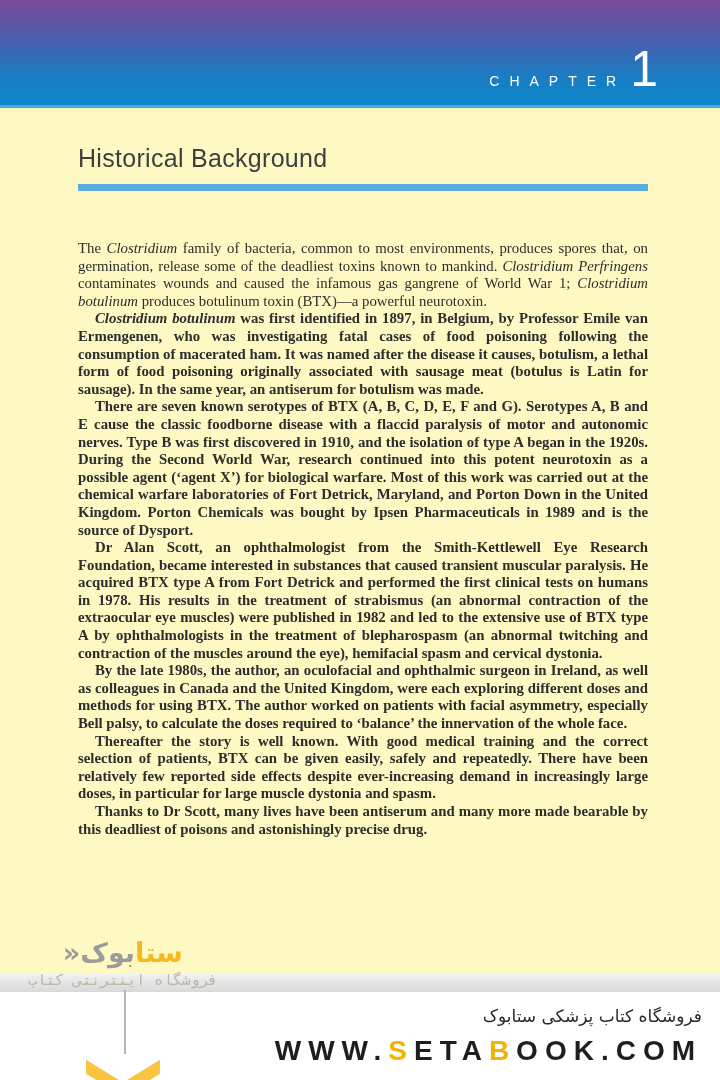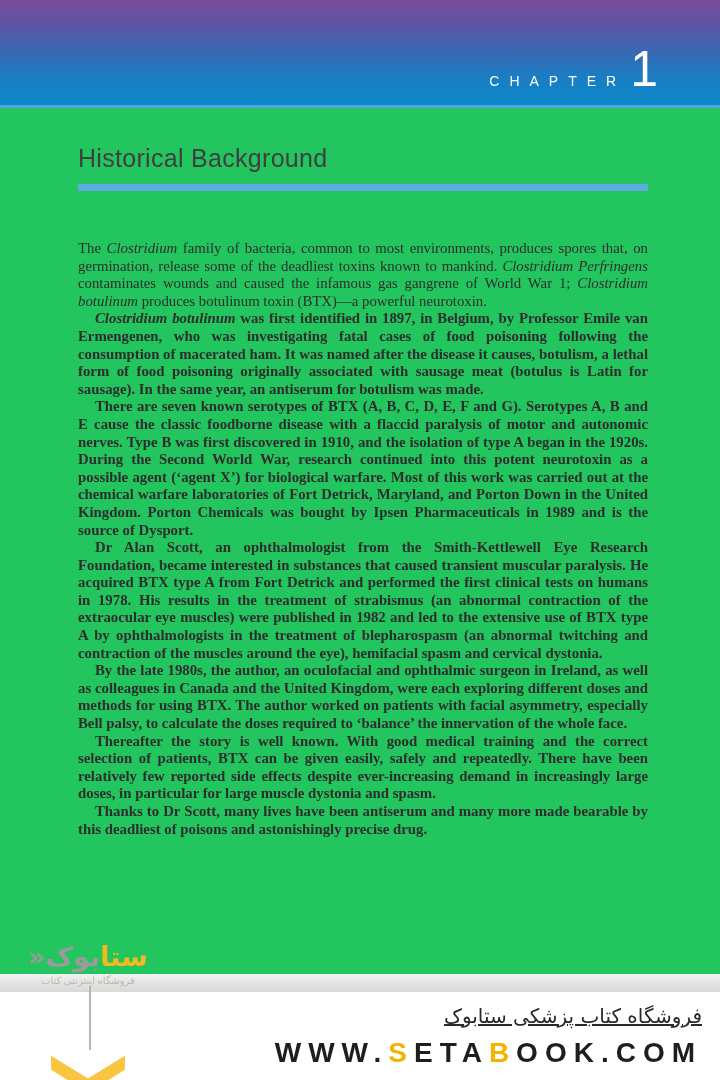--- a/index.html
+++ b/index.html
@@ -1,19 +1,19 @@
 <!DOCTYPE html>
 <html><head>
 <meta charset="utf-8">
 <style>
   * { margin:0; padding:0; box-sizing:border-box; }
   html,body { width:720px; background:#fff; }
   body { font-family:"Liberation Sans", sans-serif; }
 
-  .page { position:relative; width:720px; height:1080px; background:#22c55e; overflow:hidden; }
+  .page { position:relative; width:720px; height:1080px; background:#fef9c3; overflow:hidden; }
 
   
   .chapter-banner {
     position:absolute; top:0; left:0; width:720px; height:108px;
     background:linear-gradient(180deg,#7b4a9b 0%, #5e55a4 22%, #3b67b2 48%, #1b7cc2 72%, #0d87c9 96%);
     border-bottom:3px solid #4fa6da;
     display:flex; align-items:flex-end; justify-content:flex-end;
     padding:0 62px 10px 0;
   }
   .chapter-line { display:flex; align-items:baseline; color:#fff; }
@@ -53,30 +53,30 @@
   }
   .logo-block { display:flex; align-items:center;flex-direction:column; }
   .word-col { display:flex; flex-direction:column; align-items:center; }
   .wordmark {
     direction:rtl; font-family:"DejaVu Sans", sans-serif;
     font-size:27px; font-weight:bold; line-height:1.1; letter-spacing:1px;
   }
   .wm-yellow { color:#f5b91e; }
   .wm-gray { color:#9b9b9b; }
   .logo-tagline {
-    direction:rtl; font-family:Liberation Serif, serif;
-    font-size:10px; color:#bdb7a6; margin-top:4px;
+    direction:rtl; font-family:Liberation Mono, monospace;
+    font-size:15px; color:#bdb7a6; margin-top:4px;
   }
   .logo-vline { width:2px; height:64px; background:#b5b5b5; margin:0 10px 0 14px; }
   .emblem { display:block; }
 
   .store-col { text-align:right; }
   .store-title {
     direction:rtl; font-family:"DejaVu Sans", sans-serif;
-    font-size:20px; color:#2a2a2a; margin-bottom:9px;text-decoration:underline;
+    font-size:17px; color:#2a2a2a; margin-bottom:9px;
   }
   .store-url {
     font-family:"Liberation Sans", sans-serif;
     font-size:28px; font-weight:bold; letter-spacing:7px; color:#1e1e1e;
     white-space:nowrap;
   }
   .store-url .url-yellow { color:#f2b400; }
 </style>
 </head>
 <body>

